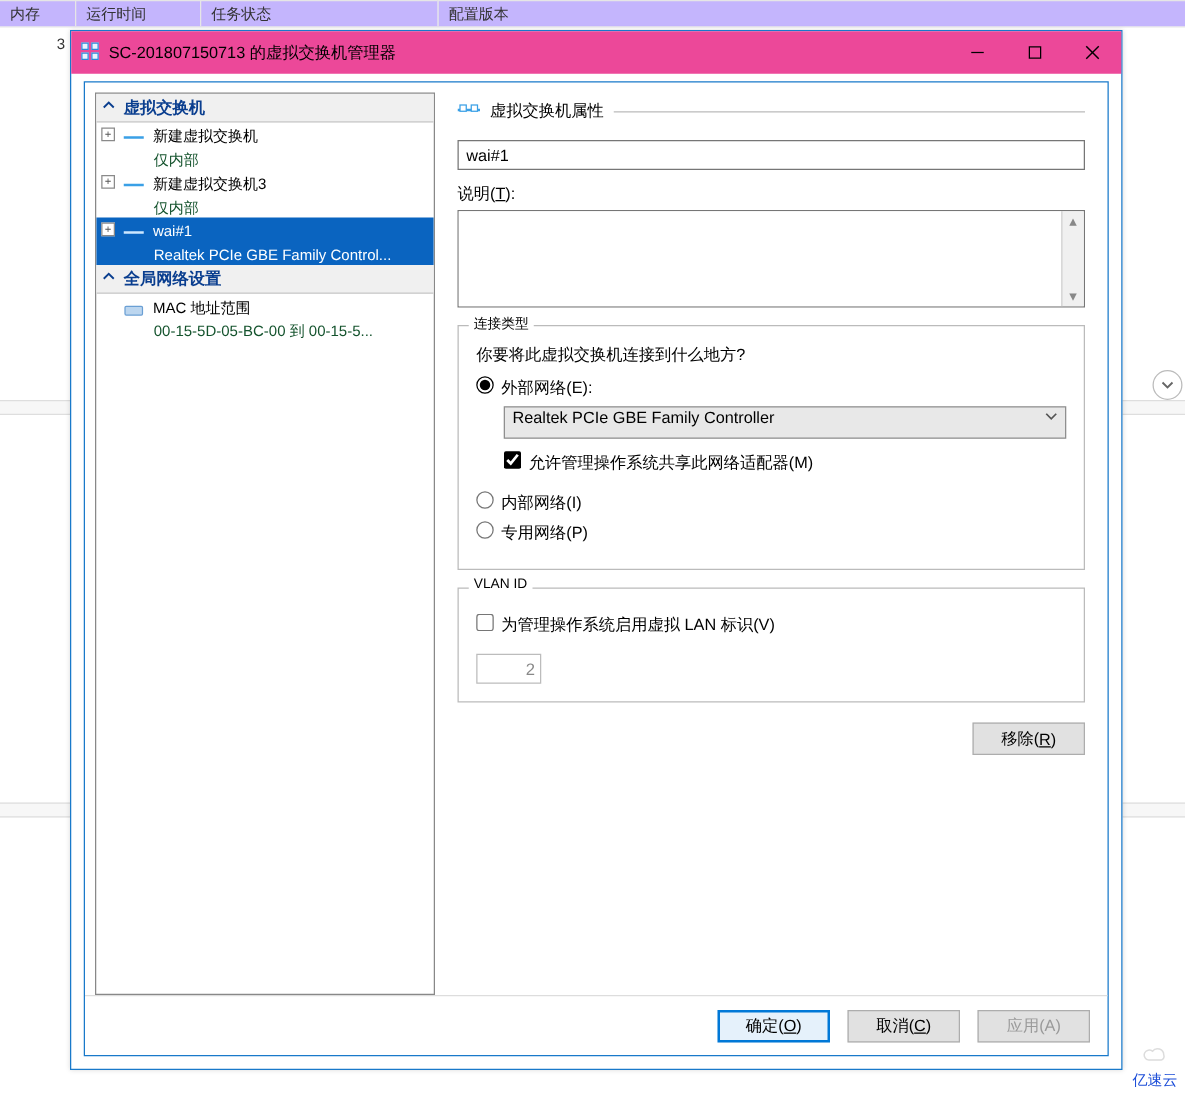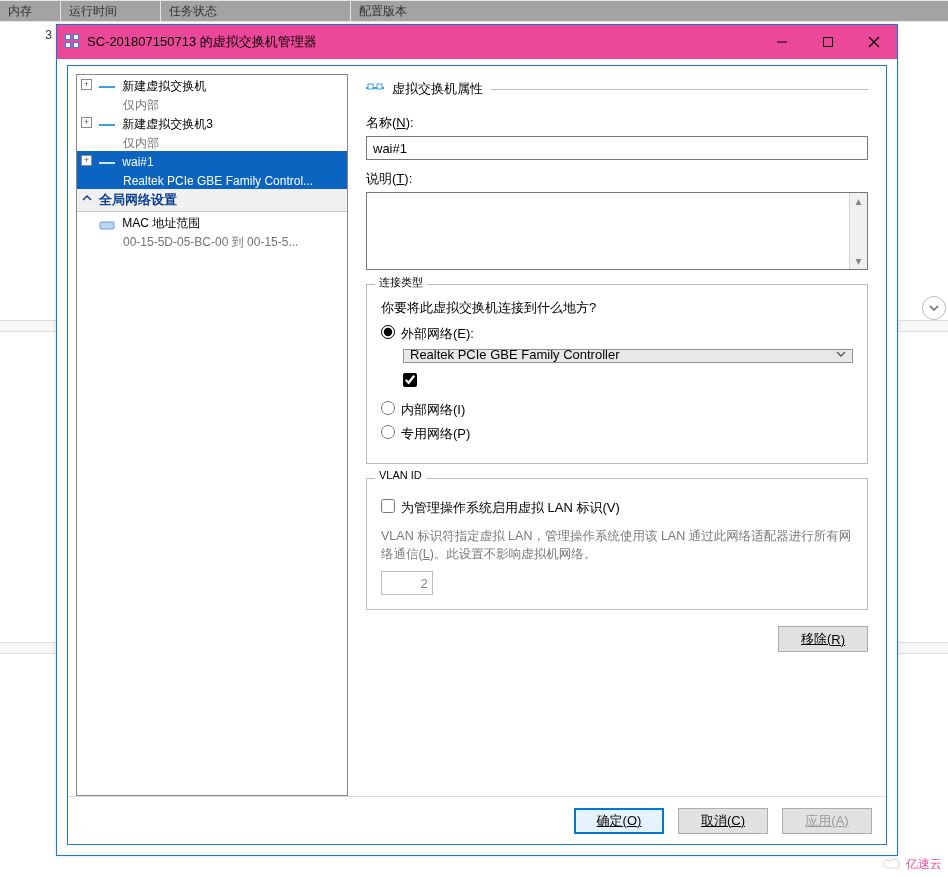--- a/index.html
+++ b/index.html
@@ -15,21 +15,21 @@
 .bg-table {
   position: absolute; left: 0; top: 0; width: 948px; height: 877px;
   background: #fff;
 }
 .bg-header {
   display: flex; height: 22px; border-bottom: 1px solid #e6e6e6;
   color: #333; font-size: 12px;
 }
 .bg-header > div {
   border-left: 1px solid #e6e6e6; border-top: 1px solid #e6e6e6;
-  padding: 2px 8px; background: #a3a3a3;
+  padding: 2px 8px; background: #c4b5fd;
 }
 .bg-header > div:first-child { border-left: none; }
 .bg-row {
   display: flex; height: 28px; color: #333;
 }
 .bg-row > div { padding: 6px 8px; }
 .bg-hrule {
   height: 12px; border-top: 1px solid #dedede; border-bottom: 1px solid #dedede;
   background: #f7f7f7; margin-top: 270px;
 }
@@ -101,21 +101,21 @@
 }
 .ico-net::after {
   content:""; position:absolute; left:1px; top:2px; width:5px; height:5px;
   border:1px solid #3aa0e6; background:#fff; border-radius:1px;
   box-shadow: 8px 0 0 #fff, 8px 0 0 0 #3aa0e6 inset;
 }
 .ico-net2::before {
   content:""; position:absolute; left:0; top:5px; width:16px; height:2px; background:#3aa0e6;
 }
 .tree-sub {
-  color:#737373; font-size:12px; padding-left:46px; line-height:16px;
+  color:#14532d; font-size:12px; padding-left:46px; line-height:16px;
 }
 .tree-item.sel, .tree-item.sel + .tree-sub.sel, .tree-sub.sel {
   background:#0a64c0; color:#fff;
 }
 .tree-item.sel .ico-net::before, .tree-item.sel .ico-net2::before { background:#cde7ff; }
 .detail-pane {
   flex:1; margin: 8px 8px 0 4px; padding: 6px 10px 0 10px;
   display:flex; flex-direction:column;
 }
 .detail-title {
@@ -147,51 +147,50 @@
 .group > .legend {
   position:absolute; left:8px; top:-10px; background:#fff; padding:0 4px; font-size:11px;
 }
 .radio-row, .check-row {
   display:flex; align-items:flex-start; gap:6px; margin: 6px 0; font-size:13px;
 }
 .radio-row input[type=radio], .check-row input[type=checkbox] {
   width:14px; height:14px; margin:0; accent-color:#000;
 }
 .combo {
-  margin-left: 22px; height:14px; border:1px solid #8f8f8f; background:#e8e8e8;
-  display:flex; align-items:flex-end; padding:0 6px; font-size:13px; position:relative;
+  margin-left: 22px; height:26px; border:1px solid #8f8f8f; background:#e8e8e8;
+  display:flex; align-items:flex-start; padding:0 6px; font-size:13px; position:relative;
   cursor:default;
 }
 .combo .dd { margin-left:auto; }
 .check-indent { margin-left: 22px; }
 .vlan-help {
   color:#7a7a7a; font-size:12.5px; line-height:1.45; margin-top:10px;
 }
 .vlan-help .ul { text-decoration: underline; }
 .vlan-input {
   width: 52px; height:24px; border:1px solid #bcbcbc; text-align:right;
   padding:2px 4px; background:#fff; color:#888; margin-top:8px;
 }
 .remove-row { display:flex; justify-content:flex-end; margin-top:16px; }
 .btn {
   min-width: 90px; height:26px; border:1px solid #adadad; background:#e1e1e1;
   font-size:13px; padding: 0 10px; display:inline-flex; align-items:center; justify-content:center;
   cursor:default;
-  text-decoration:underline;
 }
 .btn .ul { text-decoration: underline; }
 .btn.primary { border:2px solid #0078d7; background:#e5f1fb; }
 .btn.disabled { color:#9a9a9a; }
 .bottom-bar {
   height:48px; display:flex; align-items:center; justify-content:flex-end;
   gap:14px; padding: 0 14px; border-top: 1px solid #ddd; margin-top:auto;
 }
 .watermark {
-  position:absolute; right:6px; bottom:4px; font-size:12px; color:#ec4899;
-  display:flex; align-items:center; gap:4px;
+  position:absolute; right:6px; bottom:4px; font-size:12px; color:#1d4ed8;
+  display:flex; align-items:center; gap:4px;flex-direction:column;
 }
 .watermark svg { opacity:0.5; }
 </style>
 </head>
 <body>
 
 <div class="bg-table">
   <div class="bg-header">
     <div style="width:60px">内存</div>
     <div style="width:100px">运行时间</div>
@@ -236,20 +235,28 @@
             <line x1="11" y1="1" x2="1" y2="11" stroke-width="1.2"></line>
           </svg>
       </div>
     </div>
   </div>
 
   <div class="dialog-inner">
     <div class="panes">
 
       <div class="tree-pane">
+        <div class="tree-section-hdr">
+          <span class="chev">
+            <svg width="12" height="12">
+                <path d="M2 7 L6 3 L10 7" fill="none" stroke="#0a3e8f" stroke-width="1.5"></path>
+              </svg>
+          </span>
+          <span>虚拟交换机</span>
+        </div>
         <div class="tree-item">
           <span class="exp">+</span>
           <span class="ico ico-net2"></span>
           <span>新建虚拟交换机</span>
         </div>
         <div class="tree-sub">仅内部</div>
         <div class="tree-item">
           <span class="exp">+</span>
           <span class="ico ico-net2"></span>
           <span>新建虚拟交换机3</span>
@@ -286,23 +293,20 @@
             <svg width="18" height="14">
                 <line x1="0" y1="7" x2="18" y2="7" stroke="#3aa0e6" stroke-width="2"></line>
                 <rect x="2" y="3" width="5" height="5" fill="#fff" stroke="#3aa0e6"></rect>
                 <rect x="11" y="3" width="5" height="5" fill="#fff" stroke="#3aa0e6"></rect>
               </svg>
           </span>
           <span style="font-size:13px">虚拟交换机属性</span>
           <span class="rule"></span>
         </div>
 
-        <div class="field-label">
-          <span>名称(</span><span class="ul">N</span><span>):</span>
-        </div>
         <input class="text-input" value="wai#1" style="">
 
         <div class="field-label" style="margin-top:10px">
           <span>说明(</span><span class="ul">T</span><span>):</span>
         </div>
         <div class="textarea-wrap">
           <textarea style=""></textarea>
           <div class="sb">
             <div>▴</div>
             <div>▾</div>
@@ -320,41 +324,39 @@
           <div class="combo">
             <span>Realtek PCIe GBE Family Controller</span>
             <span class="dd">
               <svg width="10" height="10">
                   <path d="M1 3 L5 7 L9 3" fill="none" stroke="#555" stroke-width="1.4"></path>
                 </svg>
             </span>
           </div>
           <label class="check-row check-indent" style="margin-top:10px">
             <input type="checkbox" checked="" style="">
+            <span><span>允许管理操作系统共享此网络适配器(</span><span class="ul">M</span><span>)</span></span>
           </label>
 
           <label class="radio-row" style="margin-top:14px">
             <input type="radio" name="ct" style="">
             <span><span>内部网络(</span><span class="ul">I</span><span>)</span></span>
           </label>
           <label class="radio-row">
             <input type="radio" name="ct" style="">
             <span><span>专用网络(</span><span class="ul">P</span><span>)</span></span>
           </label>
         </div>
 
         <div class="group">
           <div class="legend">VLAN ID</div>
           <label class="check-row">
             <input type="checkbox" style="">
             <span><span>为管理操作系统启用虚拟 LAN 标识(</span><span class="ul">V</span><span>)</span></span>
           </label>
-          <div class="vlan-help">
-            <span>VLAN 标识符指定虚拟 LAN，管理操作系统使用该 LAN 通过此网络适配器进行所有网络通信(</span><span class="ul">L</span><span>)。此设置不影响虚拟机网络。</span>
-          </div>
           <input class="vlan-input" disabled="" value="2" style="">
         </div>
 
         <div class="remove-row">
           <div class="btn">
             <span>移除(</span>
               <span class="ul">R</span>
               <span>)</span>
           </div>
         </div>

